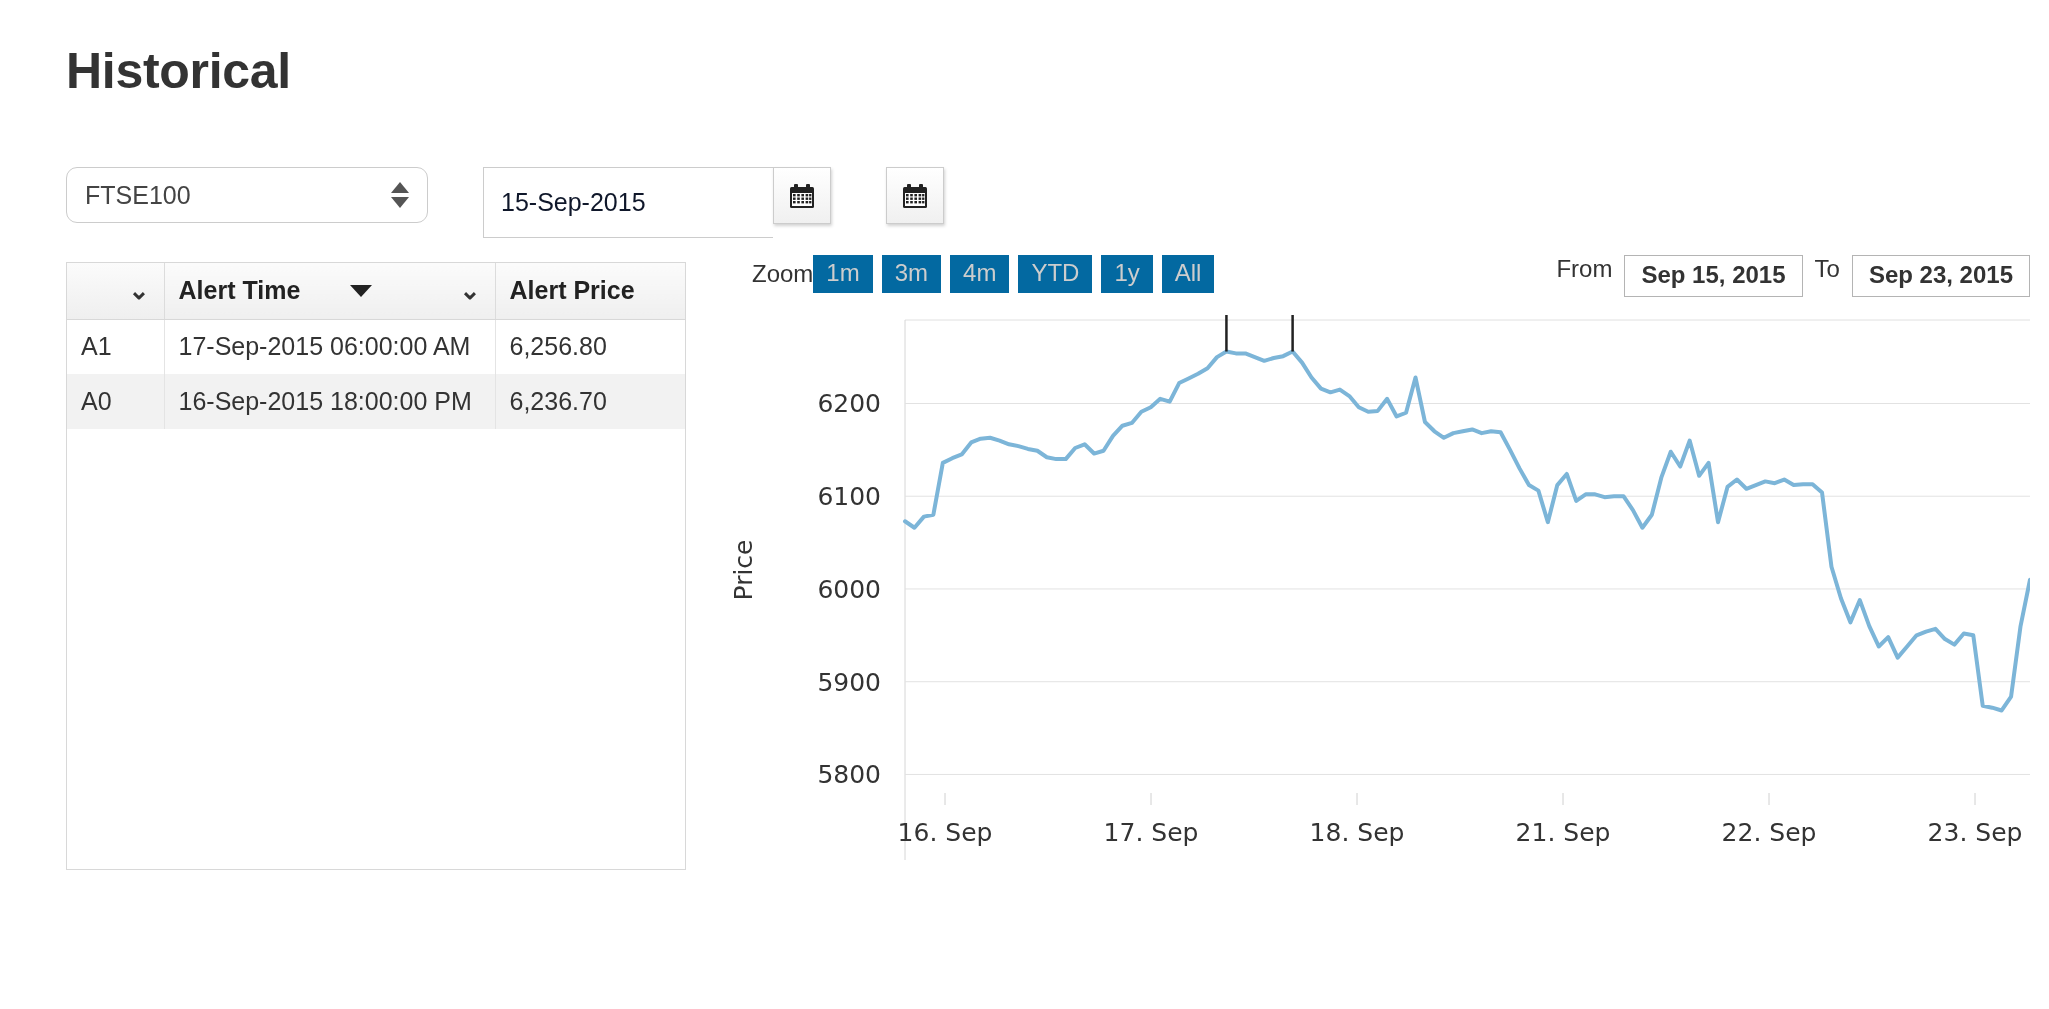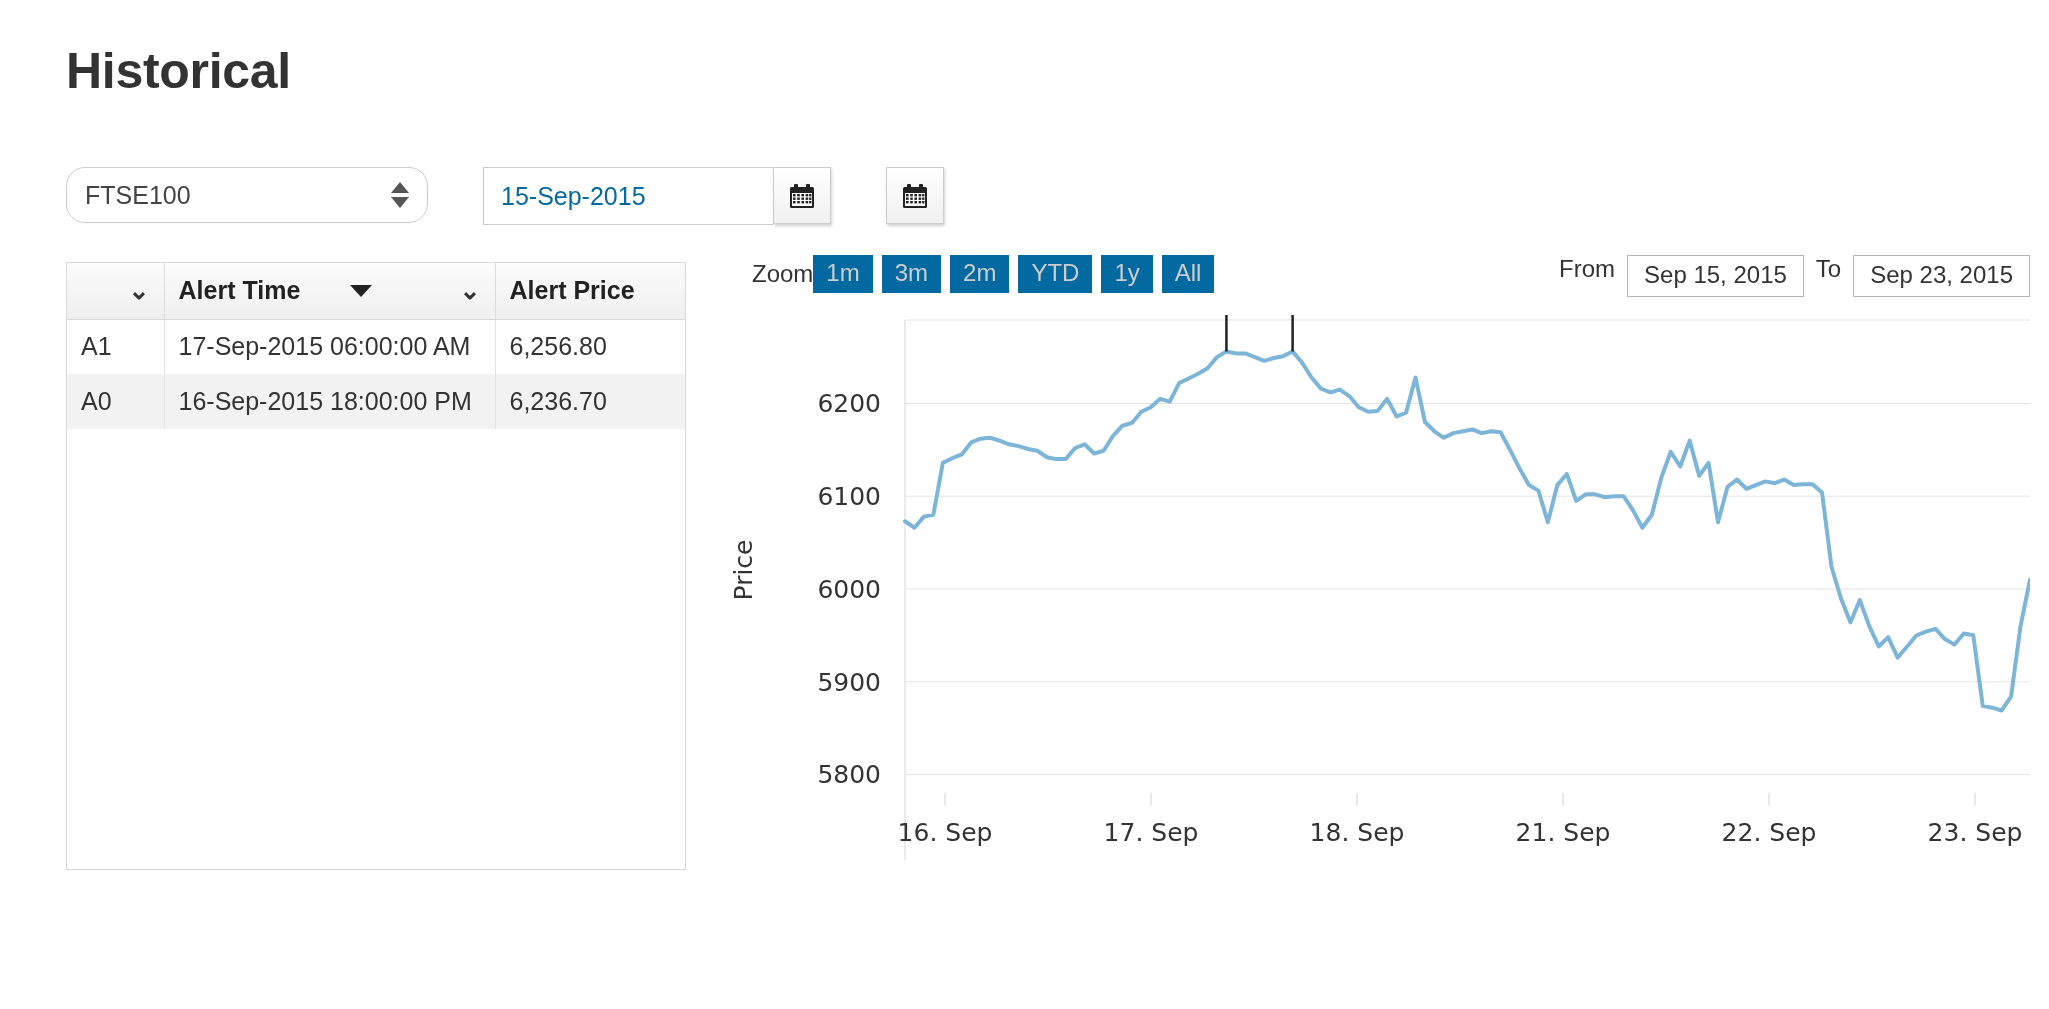--- a/index.html
+++ b/index.html
@@ -33,21 +33,21 @@
     left: 66px;
     top: 167px;
     display: flex;
     align-items: flex-start;
   }
   .select-wrap {
     position: relative;
     width: 362px;
     height: 56px;
     border: 1px solid #cccccc;
-    border-radius: 19px;
+    border-radius: 11px;
     background: #ffffff;
     box-sizing: border-box;
     display: flex;
     align-items: center;
   }
   .select-wrap .sel-text {
     font-size: 25px;
     color: #444444;
     padding-left: 18px;
   }
@@ -74,29 +74,29 @@
   }
 
   .date-group {
     display: flex;
     align-items: stretch;
     margin-left: 55px;
     height: 57px;
   }
   .date-input {
     width: 290px;
-    height: 58px;
+    height: 71px;
     border: 1px solid #cccccc;
     border-right: none;
     background: #ffffff;
     box-sizing: border-box;
     display: flex;
     align-items: center;
     font-size: 25px;
-    color: #0369a1;
+    color: #0f172a;
     padding-left: 17px;
   }
   .cal-btn {
     width: 58px;
     height: 57px;
     border: 1px solid #cccccc;
     box-sizing: border-box;
     background: linear-gradient(to bottom, #ffffff 0%, #f0f0f0 100%);
     display: flex;
     align-items: center;
@@ -219,20 +219,21 @@
     margin: 0 12px;
   }
   .rng-box {
     border: 1px solid #b4b4b4;
     background: #ffffff;
     font-size: 24px;
     color: #333333;
     padding: 5px 16px 7px 16px;
     line-height: 1.15;
     cursor: text;
+    font-weight: bold;
   }
 
   #plot-wrap {
     position: absolute;
     left: 0;
     top: 60px;
     width: 1330px;
     height: 580px;
   }
   #plot-wrap svg { display: block; }
@@ -381,21 +382,21 @@
   </table>
 </div>
 
 <div id="chart-panel">
 
   <div id="range-selector">
     <div id="zoom-controls">
       <span class="zoom-label">Zoom</span>
       <span class="zoom-btn">1m</span>
       <span class="zoom-btn">3m</span>
-      <span class="zoom-btn">2m</span>
+      <span class="zoom-btn">4m</span>
       <span class="zoom-btn">YTD</span>
       <span class="zoom-btn">1y</span>
       <span class="zoom-btn">All</span>
     </div>
     <div id="range-inputs">
       <span class="rng-label">From</span>
       <span class="rng-box">Sep 15, 2015</span>
       <span class="rng-label">To</span>
       <span class="rng-box">Sep 23, 2015</span>
     </div>

